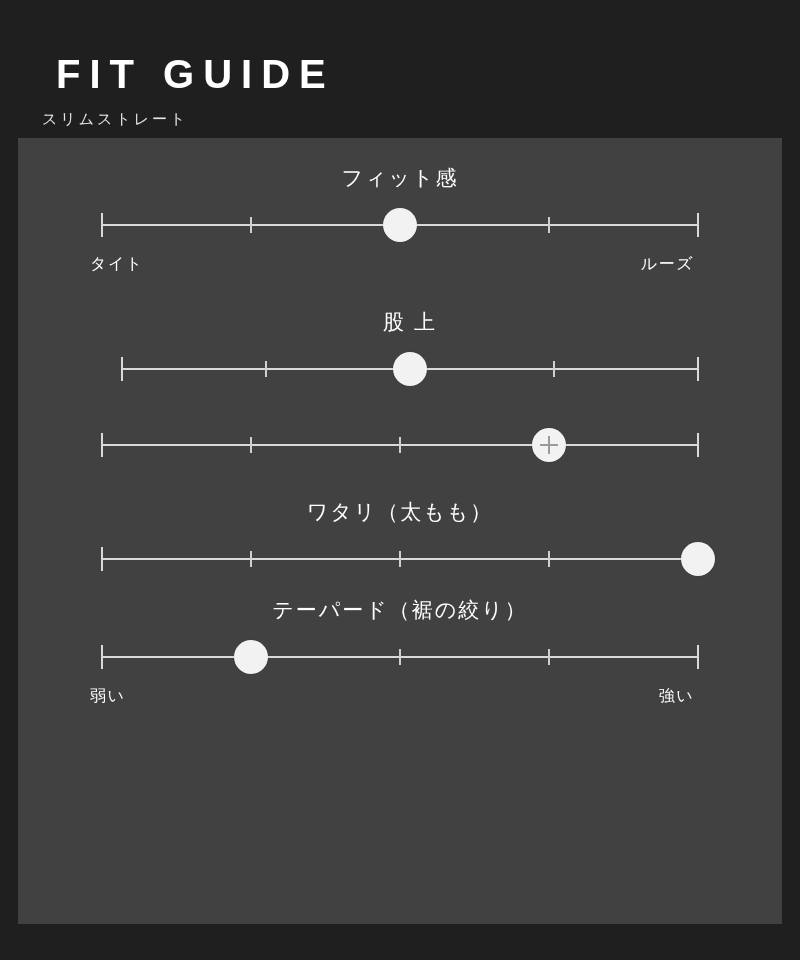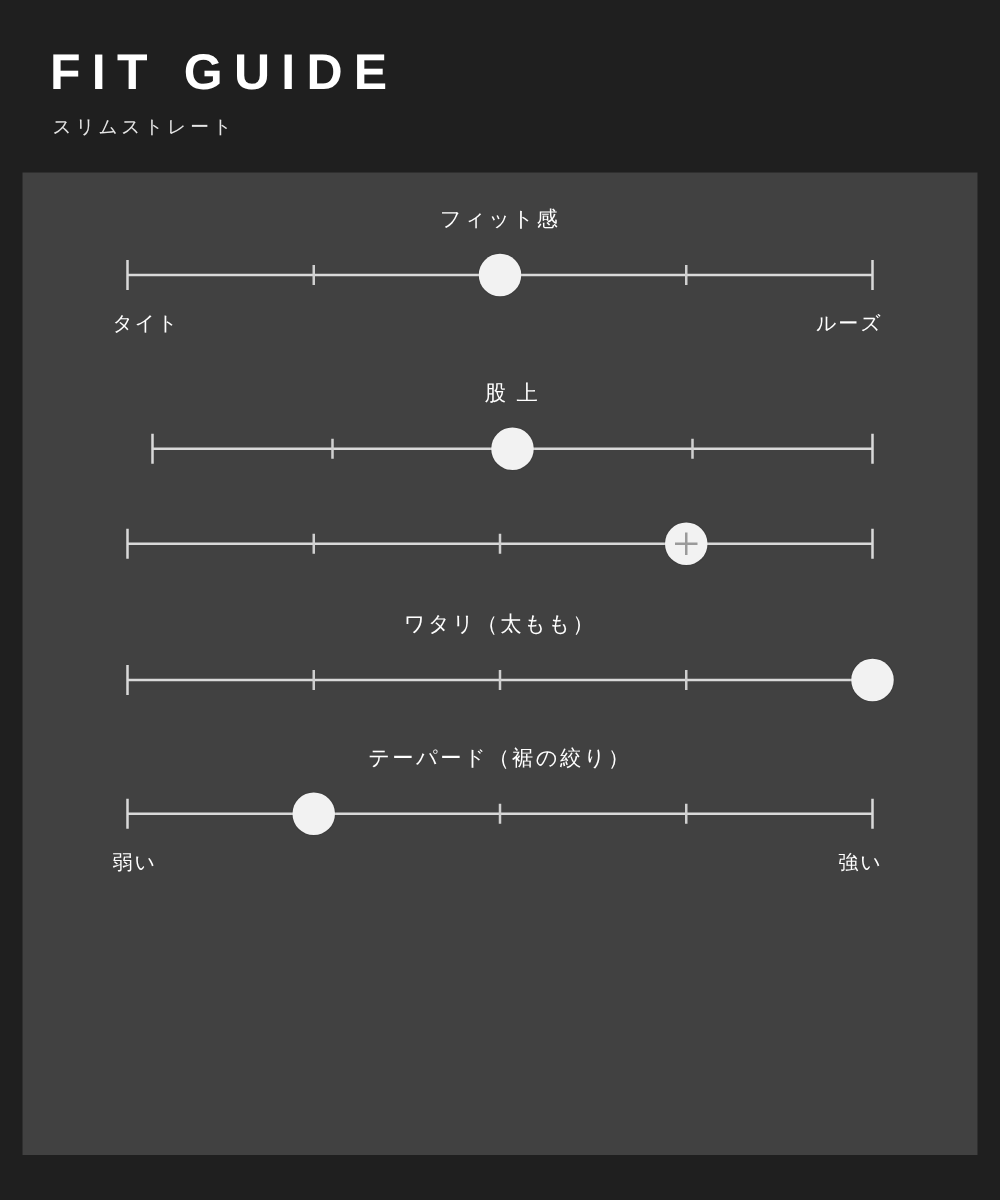--- a/index.html
+++ b/index.html
@@ -23,21 +23,21 @@
   }
   .header {
     padding: 38px 0 0 40px;
   }
   .title {
     font-size: 40px;
     font-weight: 700;
     letter-spacing: 9px;
     line-height: 1;
     color: #ffffff;
-    margin: 0;
+    margin: 16px;
   }
   .subtitle {
     margin: 14px 0 0 2px;
     font-size: 15px;
     letter-spacing: 3px;
     color: #e5e5e5;
     font-weight: 400;
   }
   .panel {
     position: absolute;
@@ -49,26 +49,25 @@
     box-sizing: border-box;
   }
   .scale {
     position: relative;
     width: 100%;
     box-sizing: border-box;
     padding: 0 0 0 0;
   }
   .scale-label {
     text-align: center;
-    font-size: 17px;
+    font-size: 21px;
     letter-spacing: 2px;
     color: #ffffff;
     font-weight: 400;
     margin: 0;
-    font-family: Liberation Serif, serif;
   }
   .track-wrap {
     position: relative;
     height: 46px;
     margin: 10px 84px 0 84px;
   }
   .track-line {
     position: absolute;
     left: 0;
     right: 0;
@@ -120,21 +119,21 @@
   .endlabels .left,
   .endlabels .right {
     position: absolute;
     top: 0;
     font-size: 16px;
     letter-spacing: 1.5px;
     color: #ffffff;
     text-align: center;
   }
   .endlabels .left { left: 0; }
-  .endlabels .right { right: 4px; }
+  .endlabels .right { right: 16px; }
 </style>
 </head>
 <body>
 
 <div class="page">
 
   <div class="header">
     <h1 class="title">FIT GUIDE</h1>
     <div class="subtitle">スリムストレート</div>
   </div>
@@ -189,21 +188,21 @@
         <div class="track-line"></div>
         <div class="tick" style="left:0%;"></div>
         <div class="tick minor" style="left:25%;"></div>
         <div class="tick minor" style="left:50%;"></div>
         <div class="tick minor" style="left:75%;"></div>
         <div class="tick" style="left:100%;"></div>
         <div class="knob" style="left:100%;"></div>
       </div>
     </div>
 
-    <div class="scale" style="margin-top:28px;">
+    <div class="scale" style="margin-top:14px;">
       <div class="scale-label">テーパード（裾の絞り）</div>
       <div class="track-wrap">
         <div class="track-line"></div>
         <div class="tick" style="left:0%;"></div>
         <div class="tick minor" style="left:25%;"></div>
         <div class="tick minor" style="left:50%;"></div>
         <div class="tick minor" style="left:75%;"></div>
         <div class="tick" style="left:100%;"></div>
         <div class="knob" style="left:25%;"></div>
       </div>

